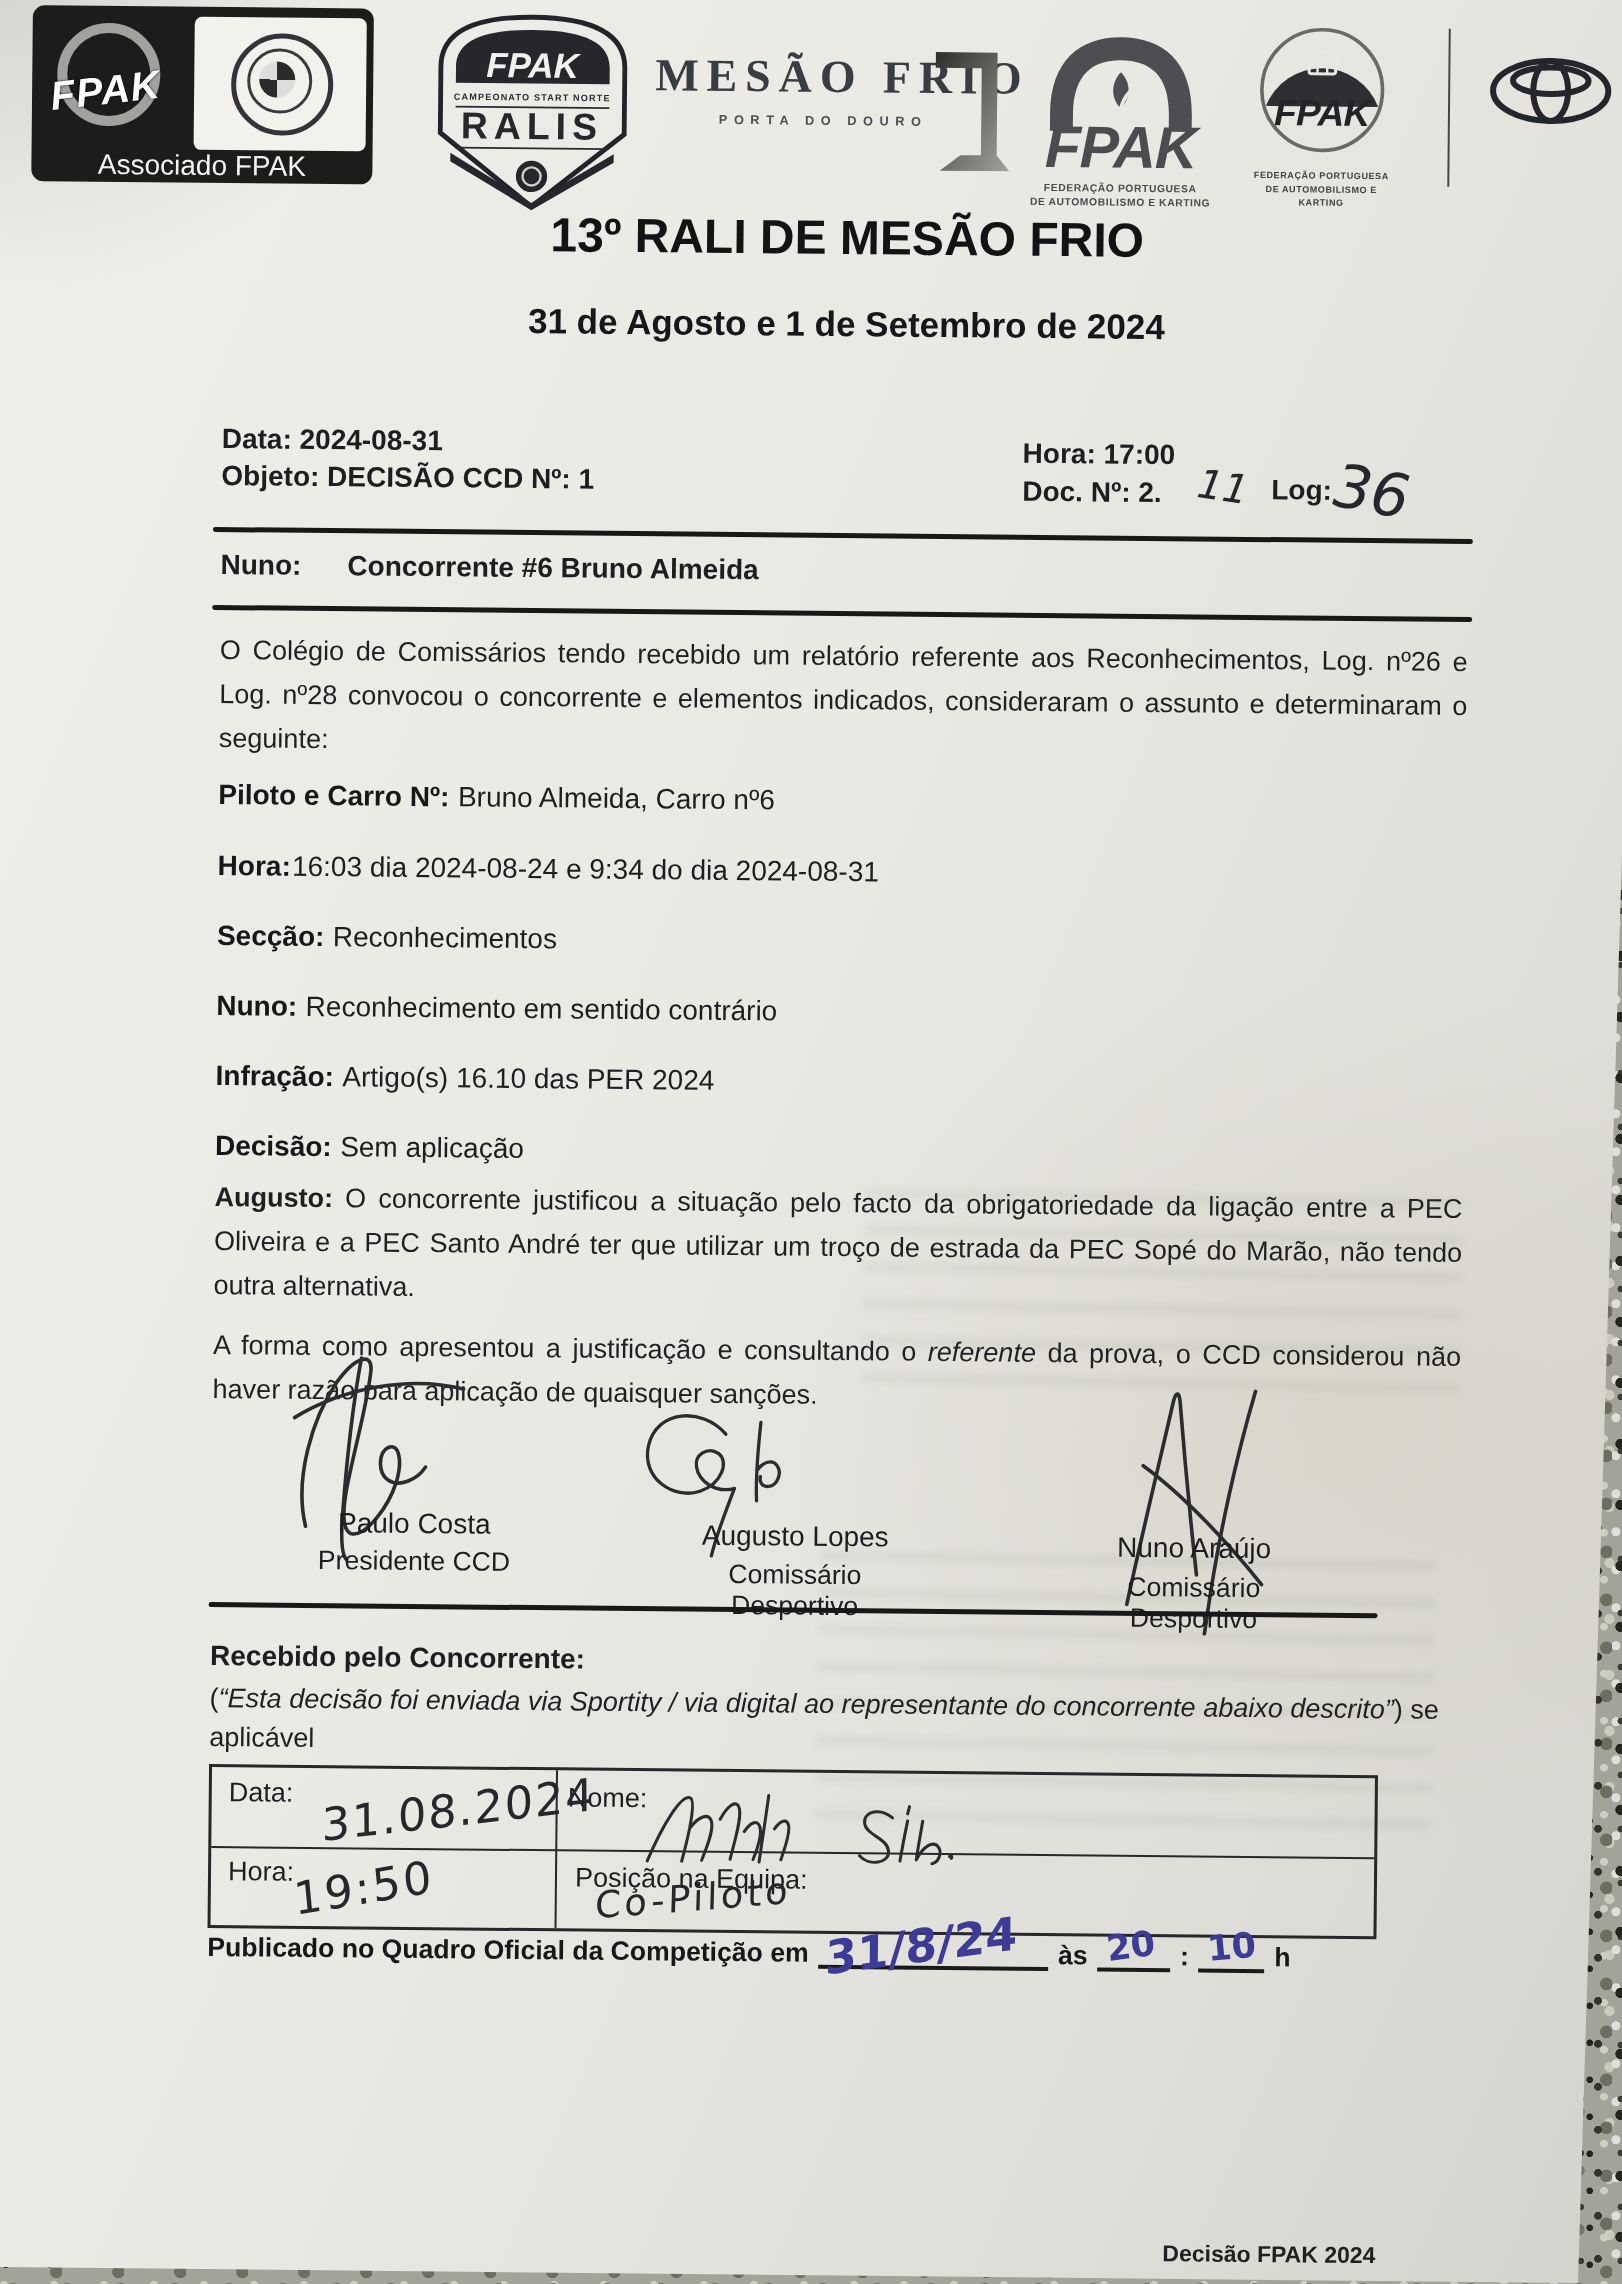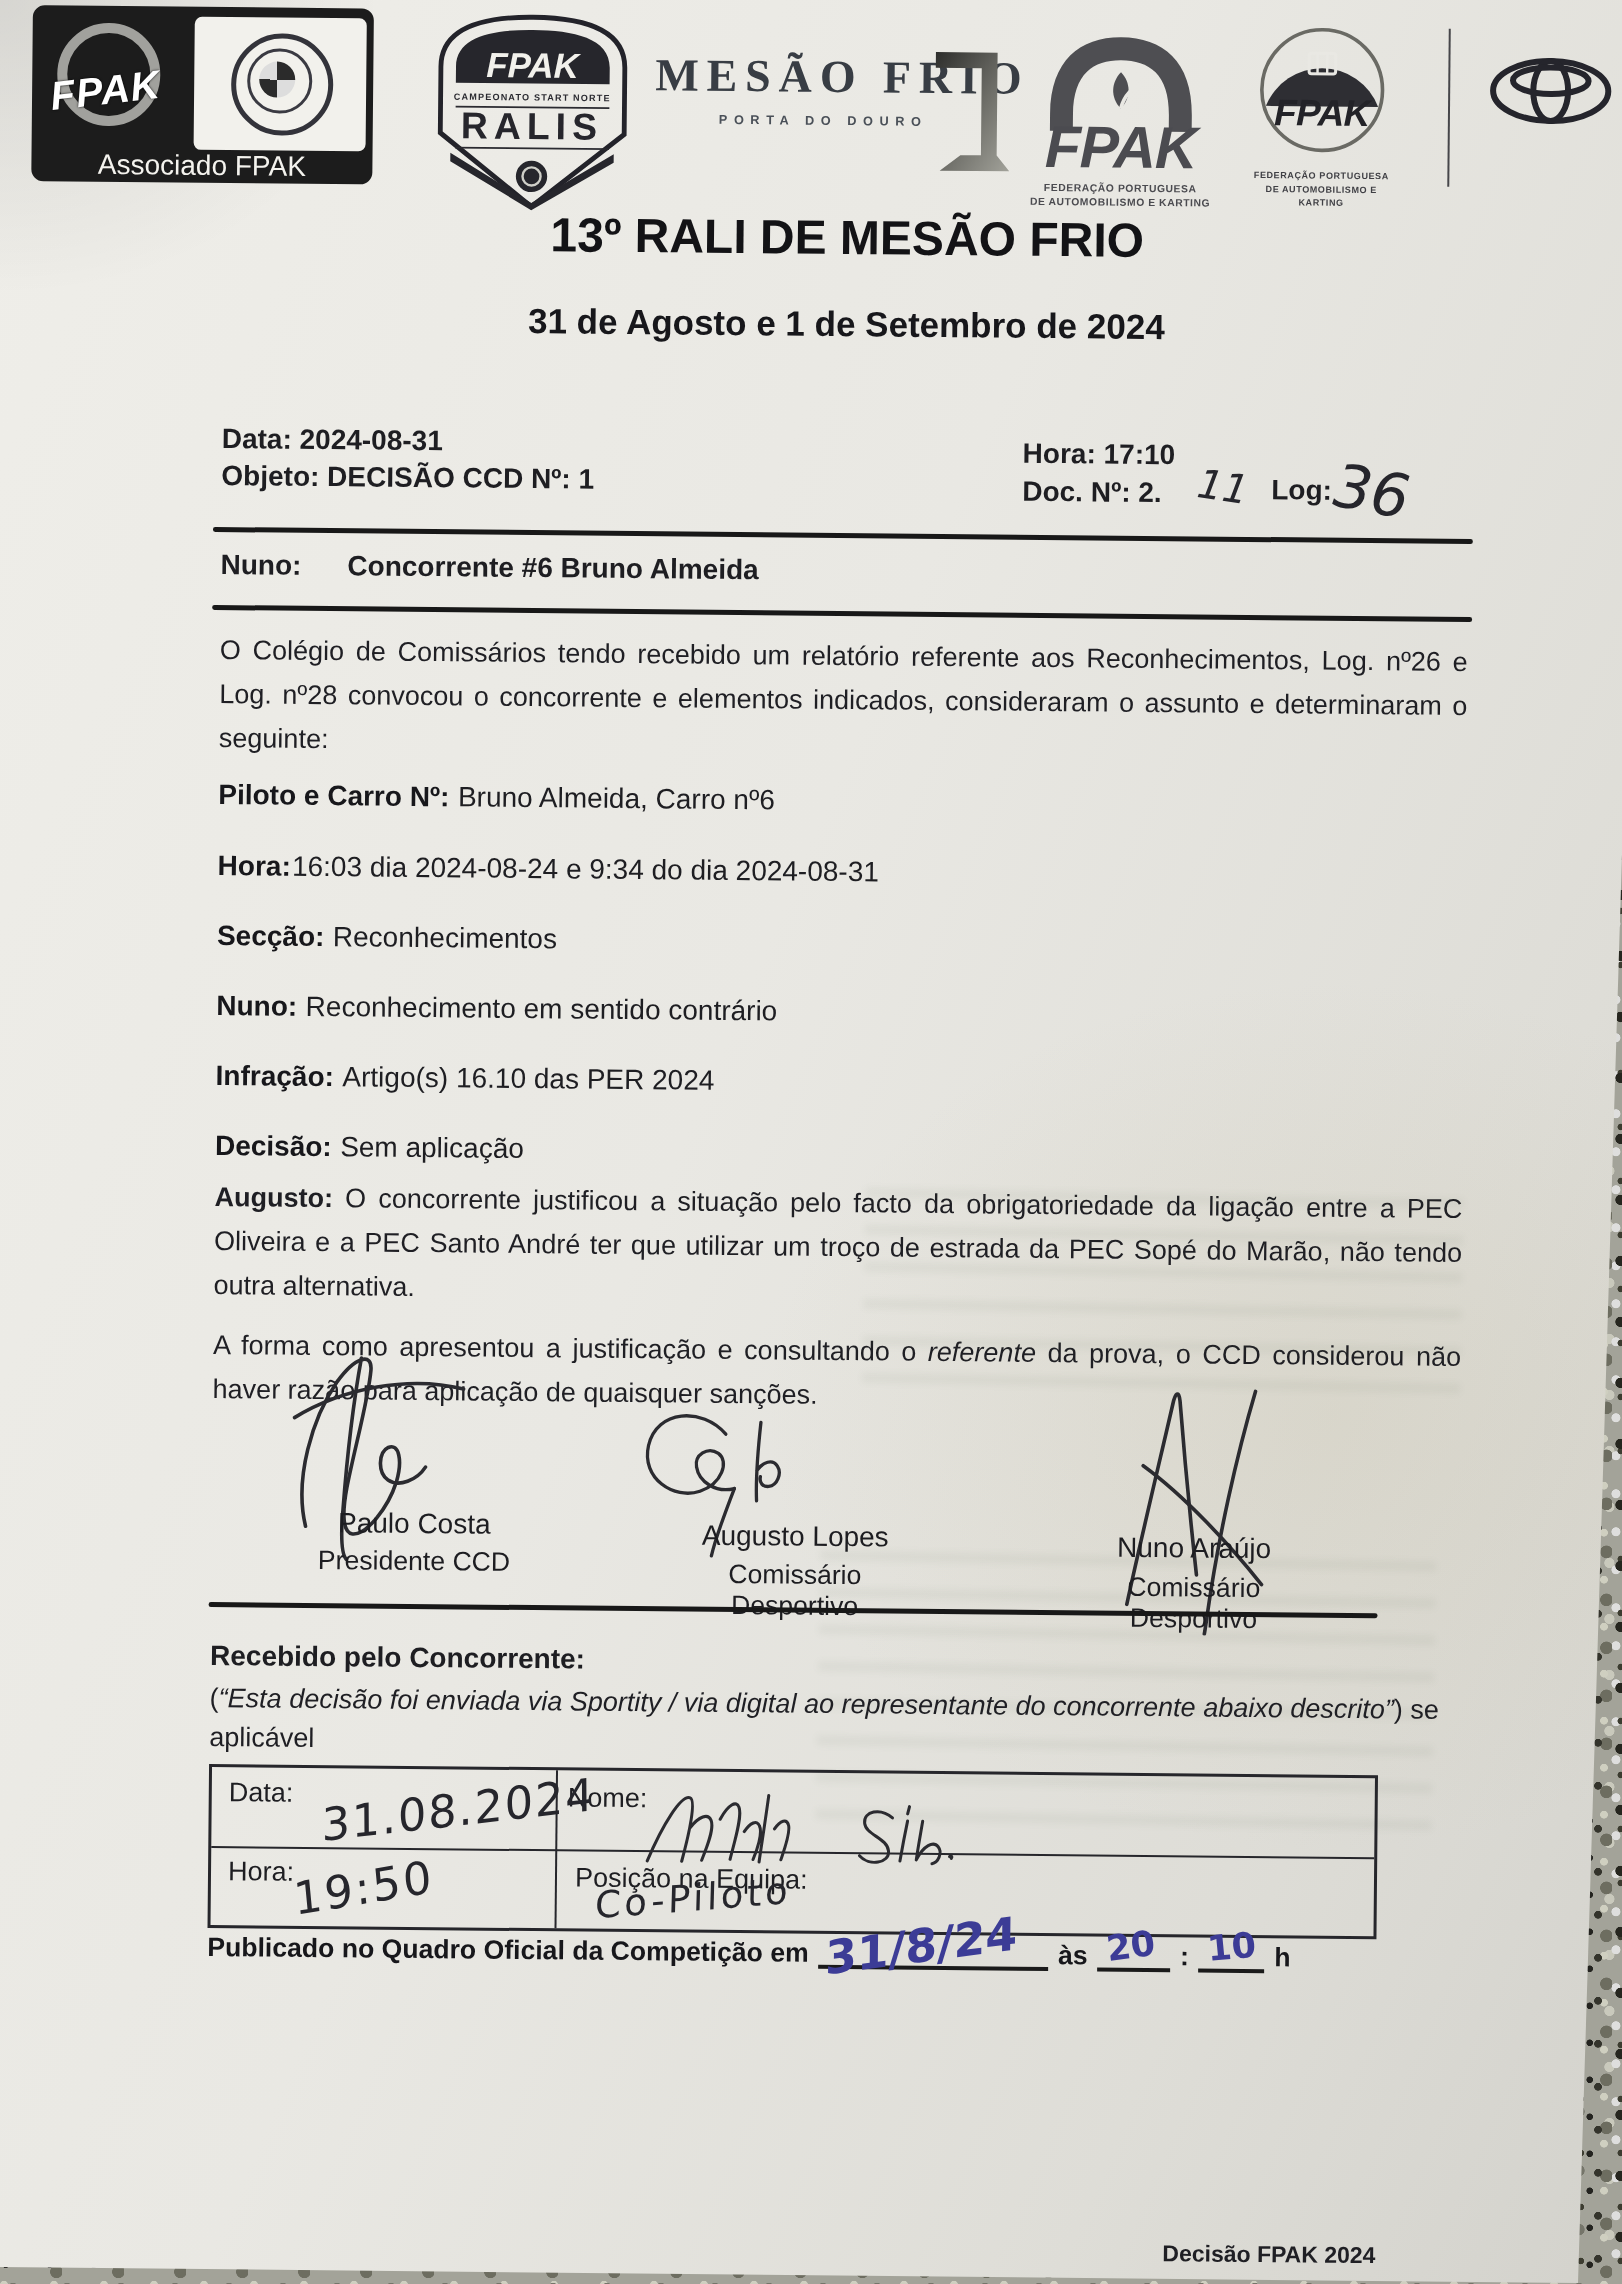--- a/index.html
+++ b/index.html
@@ -147,21 +147,21 @@
         <ellipse cx="105" cy="57" rx="96" ry="50" fill="none" stroke="#25252c" stroke-width="10"></ellipse>
         <ellipse cx="105" cy="57" rx="29" ry="50" fill="none" stroke="#25252c" stroke-width="10"></ellipse>
         <ellipse cx="105" cy="40" rx="63" ry="22" fill="none" stroke="#25252c" stroke-width="10"></ellipse>
       </svg>
 
       <div class="abs center bold" style="left:224px;top:204px;width:1251px;font-size:48px;color:#131316;">13º RALI DE MESÃO FRIO</div>
       <div class="abs center bold" style="left:224px;top:298px;width:1251px;font-size:35px;color:#17171b;">31 de Agosto e 1 de Setembro de 2024</div>
 
       <div class="line bold" style="left:226px;top:423px;"><span>Data:</span> <span>2024-08-31</span></div>
       <div class="line bold" style="left:226px;top:460px;"><span>Objeto:</span> <span>DECISÃO CCD Nº: 1</span></div>
-      <div class="line bold" style="left:1027px;top:430px;"><span>Hora:</span> <span>17:10</span></div>
+      <div class="line bold" style="left:1027px;top:430px;"><span>Hora:</span> <span>17:00</span></div>
       <div class="line bold" style="left:1027px;top:468px;">Doc. Nº: 2.</div>
       <div class="hw" style="left:1202px;top:454px;font-size:40px;transform:rotate(8deg) skewX(-12deg);">11</div>
       <div class="line bold" style="left:1276px;top:464px;">Log:</div>
       <div class="hw" style="left:1338px;top:445px;font-size:60px;transform:rotate(10deg) skewX(-8deg);">36</div>
 
       <div class="rule" style="left:218px;top:527px;width:1260px;"></div>
 
       <div class="line bold" style="left:226px;top:549px;">
         <span>Nuno:</span><span class="val" style="margin-left:46px;">Concorrente #6 Bruno Almeida</span>
       </div>

